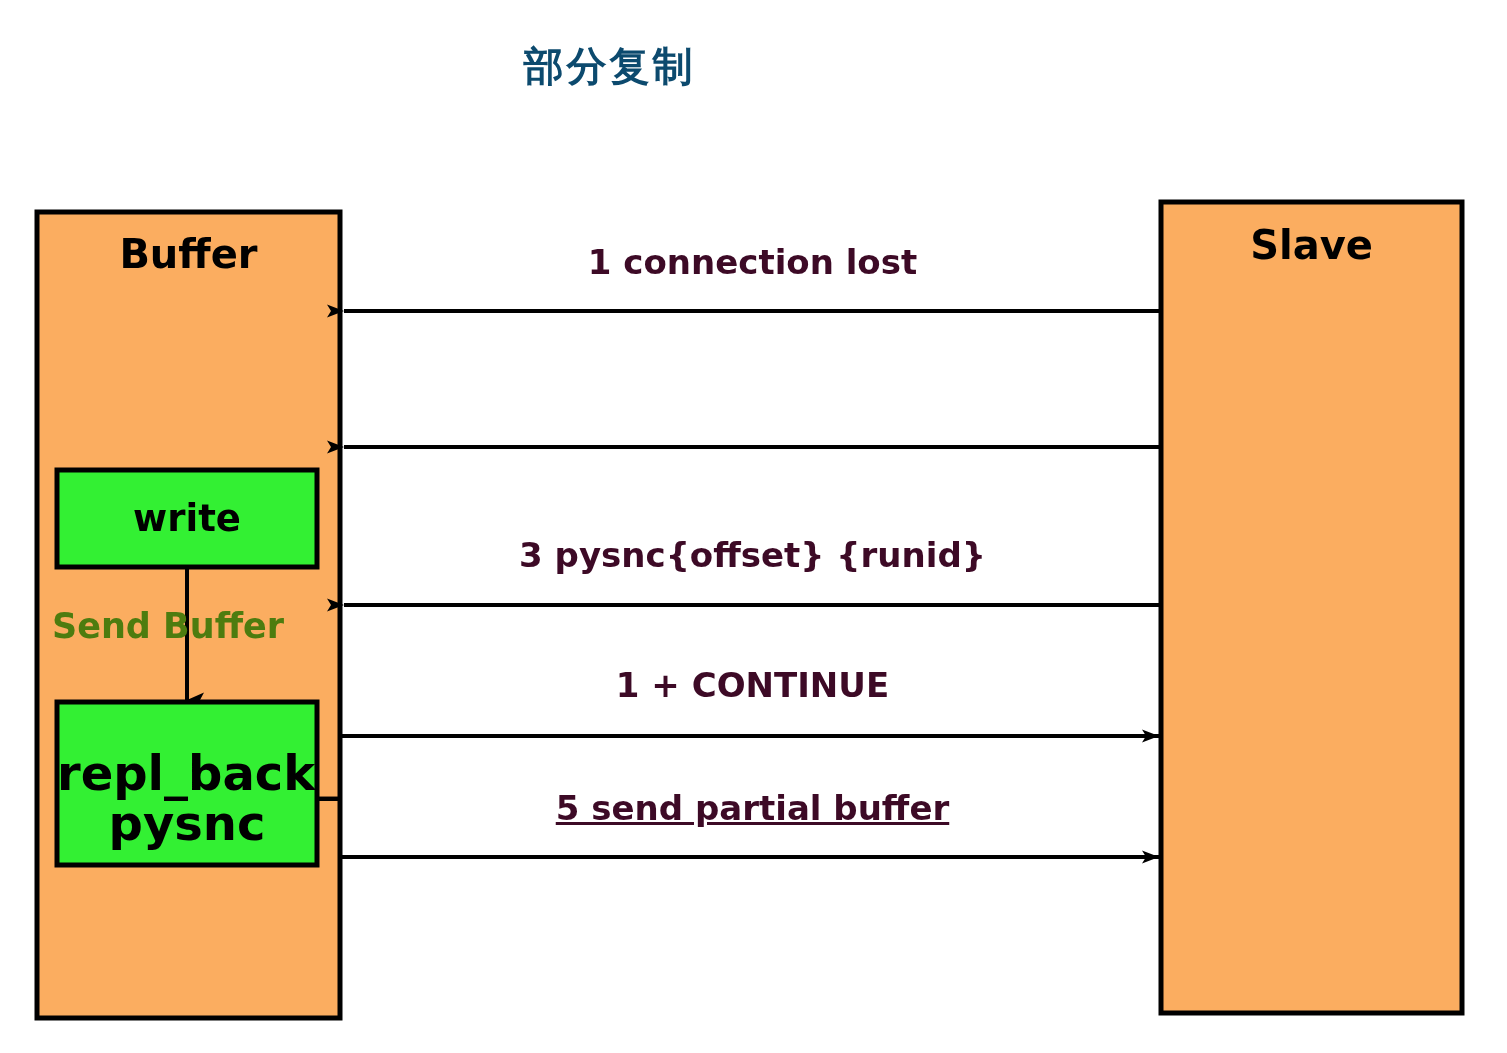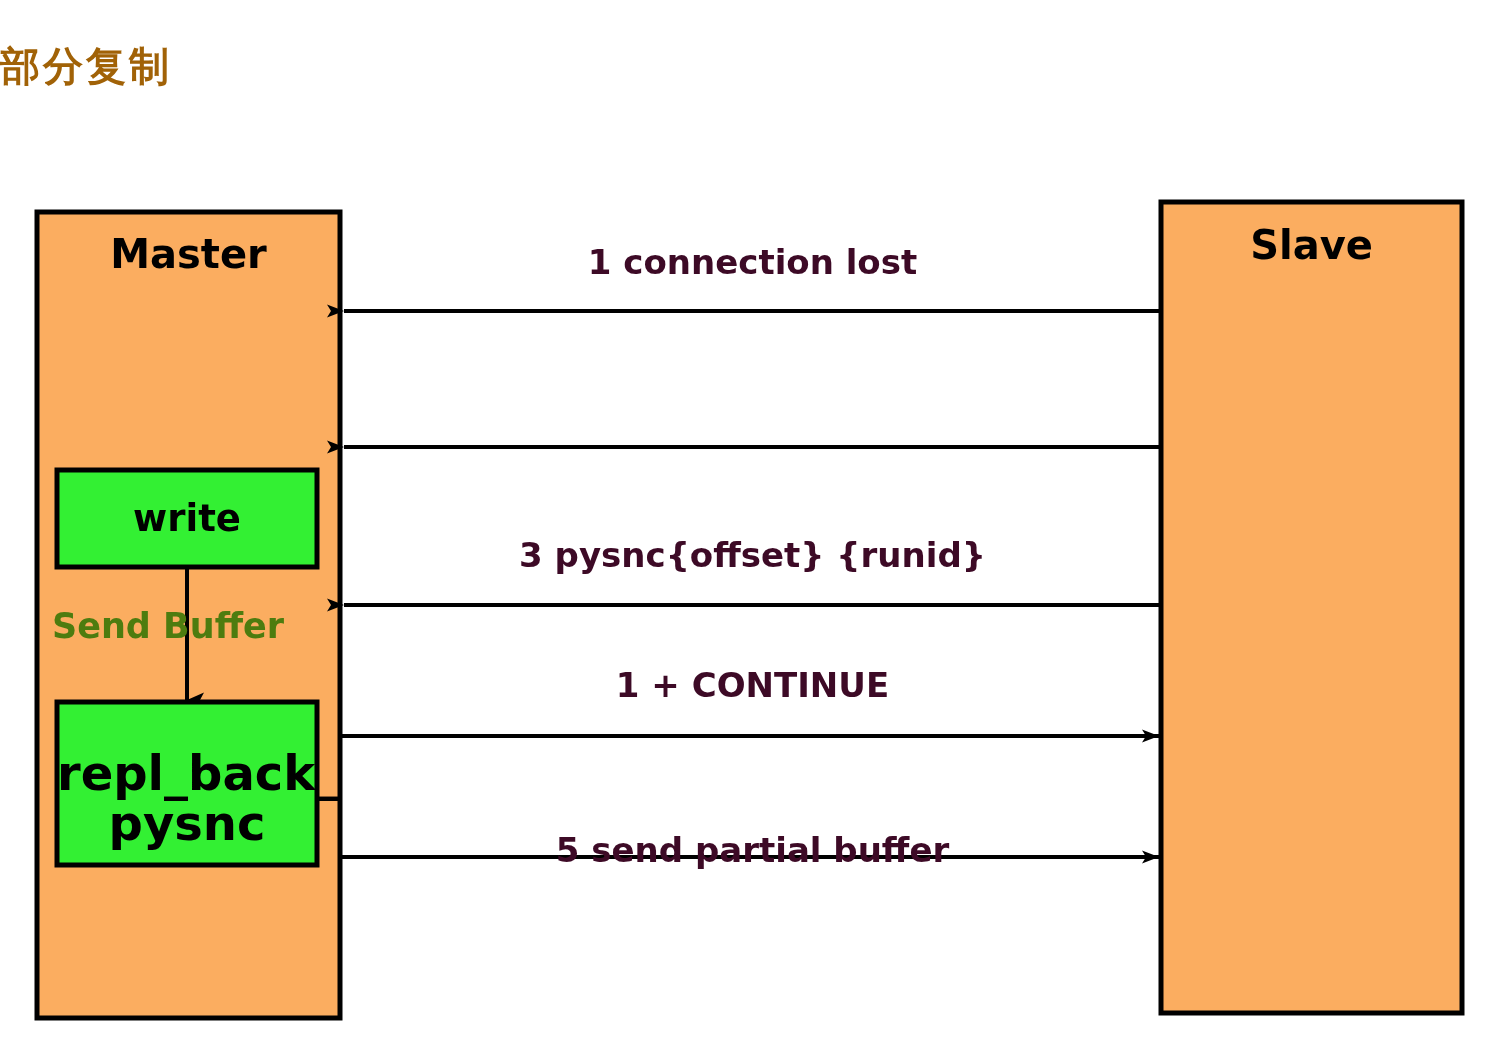--- a/index.html
+++ b/index.html
@@ -22,24 +22,25 @@
     left: 0;
     top: 0;
     width: 1507px;
     height: 1053px;
   }
   .title-text {
     position: absolute;
     left: 0;
     top: 44px;
     width: 1219px;
+    text-align: center;
     font-family: "DejaVu Sans", sans-serif;
     font-size: 40px;
     font-weight: bold;
-    color: #a16207;
+    color: #0c4a6e;
     letter-spacing: 3px;
     line-height: 1.1;
   }
   .node-label {
     position: absolute;
     text-align: center;
     font-family: "DejaVu Sans", sans-serif;
     font-weight: bold;
     color: #000000;
     line-height: 1.05;
@@ -103,30 +104,30 @@
 
     <line x1="1161" y1="447" x2="344" y2="447" stroke="#000000" stroke-width="4" marker-end="url(#arrow-left)"></line>
 
     <line x1="1161" y1="605" x2="344" y2="605" stroke="#000000" stroke-width="4" marker-end="url(#arrow-left)"></line>
 
     <line x1="340" y1="736" x2="1159" y2="736" stroke="#000000" stroke-width="4" marker-end="url(#arrow-right)"></line>
 
     <line x1="340" y1="857" x2="1159" y2="857" stroke="#000000" stroke-width="4" marker-end="url(#arrow-right)"></line>
   </svg>
 
-  <div class="node-label" id="master-title">Master</div>
+  <div class="node-label" id="master-title">Buffer</div>
   <div class="node-label" id="slave-title">Slave</div>
 
   <div class="node-label" id="write-label">write</div>
 
   <div class="buffer-label" style="left:52px; top:608px;">Send Buffer</div>
 
   <div class="node-label" id="replbuf-label">
     <span>repl_back_</span><br>
     <span>pysnc</span>
   </div>
 
   <div class="msg-label" style="left:344px; top:245px; width:817px;">1 connection lost</div>
   <div class="msg-label" style="left:344px; top:538px; width:817px;">3 pysnc{offset} {runid}</div>
   <div class="msg-label" style="left:344px; top:668px; width:817px;">1 + CONTINUE</div>
-  <div class="msg-label" style="left:344px; top:833px; width:817px;">5 send partial buffer</div>
+  <div class="msg-label" style="left:344px; top:791px; width:817px;text-decoration:underline;">5 send partial buffer</div>
 
 </div>
 
 </body></html>

